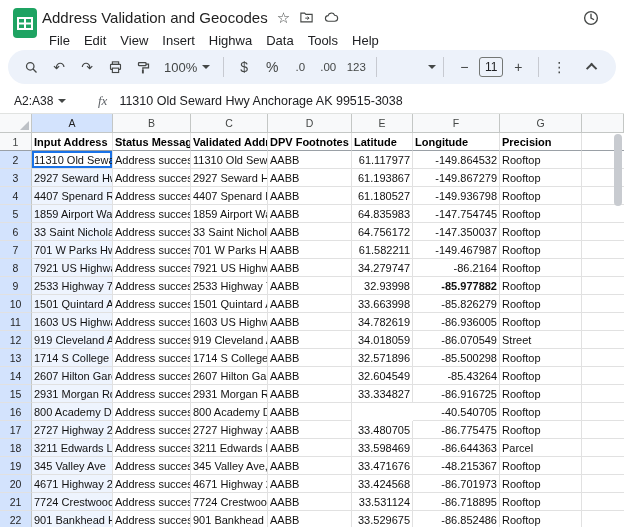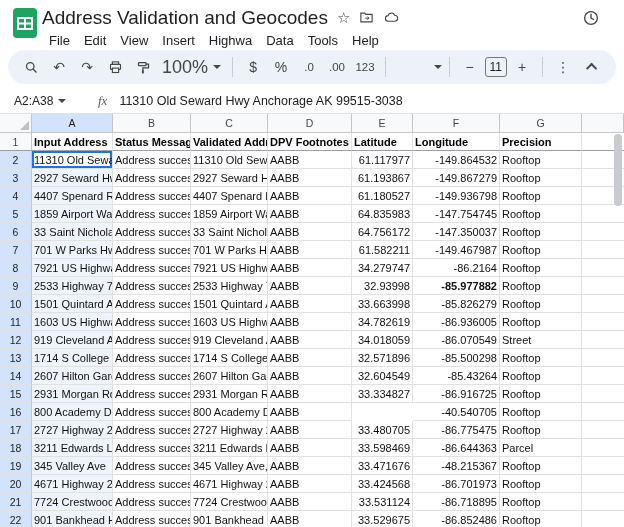--- a/index.html
+++ b/index.html
@@ -4,36 +4,36 @@
 <style>
   * { box-sizing: border-box; margin: 0; padding: 0; }
   html,body { width:624px; height:527px; overflow:hidden; background:#fff;
     font-family:"Liberation Sans", sans-serif; color:#202124; }
 
   
   .titlebar { height:46px; display:flex; padding:5px 8px 0 8px; }
   .logo { width:34px; display:flex; justify-content:center; padding-top:2px; cursor:pointer; }
   .tb-right { flex:1; min-width:0; }
   .title-row { height:25px; display:flex; align-items:center; gap:9px; }
-  .doc-title { font-size:19px; color:#1f1f1f; white-space:nowrap; }
+  .doc-title { font-size:15px; color:#1f1f1f; white-space:nowrap; }
   .tb-ic { display:flex; align-items:center; color:#444746; font-size:15px; line-height:1; }
   .spacer { flex:1; }
   .history { margin-right:16px; }
   .menu-row { height:21px; display:flex; align-items:center; }
   .menu-item { font-size:13px; padding:1px 7px; border-radius:4px; cursor:pointer; }
 
   
   .toolbar { margin:4px 8px; height:34px; background:#edf2fa; border-radius:17px;
     display:flex; align-items:center; padding:0 10px; gap:2px; }
   .tbtn { min-width:26px; height:26px; display:flex; align-items:center; justify-content:center;
     color:#444746; font-size:14px; border-radius:4px; cursor:pointer; }
   .tdiv { width:1px; height:20px; background:#c7cad1; margin:0 5px; flex:0 0 1px; }
   .caret { width:0; height:0; border-left:4px solid transparent; border-right:4px solid transparent;
     border-top:4px solid #444746; display:inline-block; margin-left:5px; }
-  .zoom { font-size:18px; padding:0 6px; }
+  .zoom { font-size:13px; padding:0 6px; }
   .font-dd { width:52px; justify-content:flex-end; }
   .fs-box { width:24px; height:20px; border:1px solid #747775; border-radius:3px;
     font-size:12px; display:flex; align-items:center; justify-content:center; cursor:text; }
   .small-num { font-size:11.5px; letter-spacing:0; }
   .chev-up { width:8px; height:8px; border-left:2px solid #444746; border-top:2px solid #444746;
     transform:rotate(45deg) translateY(2px); }
 
   
   .formula-bar { height:26px; display:flex; align-items:center; border-bottom:1px solid #e1e3e1; padding:0 8px; }
   .name-box { width:76px; display:flex; align-items:center; font-size:12px; padding-left:6px; cursor:pointer; }

